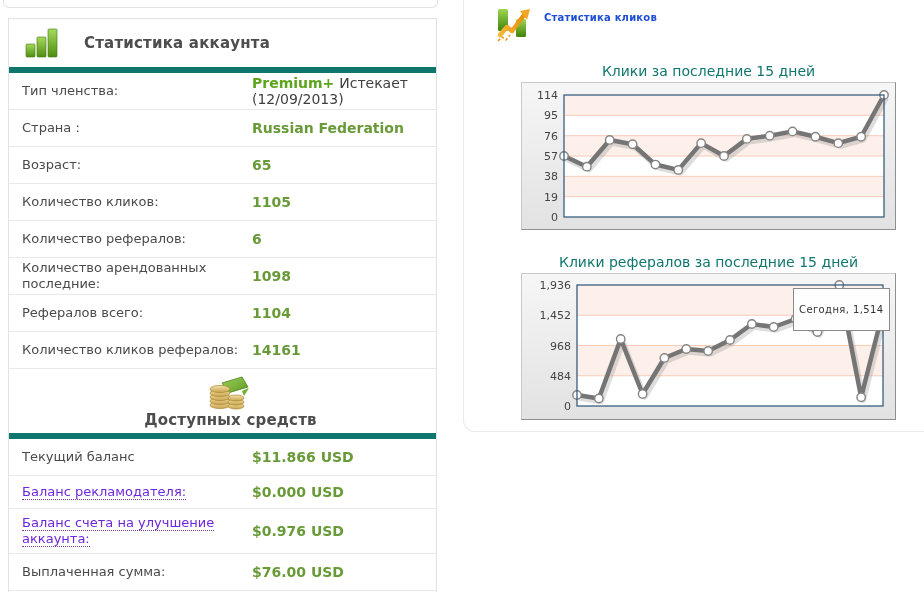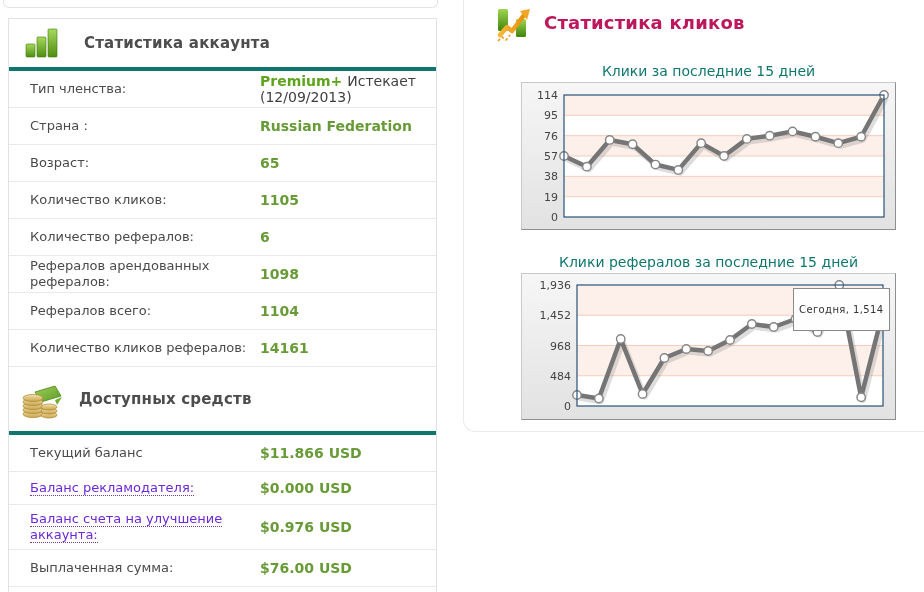--- a/index.html
+++ b/index.html
@@ -15,56 +15,56 @@
     border-radius:0 0 6px 6px;
   }
   
   .left-card{
     position:absolute;left:8px;top:18px;width:429px;height:574px;
     background:#fff;border:1px solid #e2e2e2;border-bottom:none;
     box-sizing:border-box;
   }
   .sec-header{
     display:flex;align-items:center;height:48px;
-    border-bottom:4px solid #0f766e;
-  }
-  .sec-header.funds{height:64px;}
+    border-bottom:6px solid #0f766e;
+  }
+  .sec-header.funds{height:64px;flex-direction:column;}
   .sec-header .ic{margin-left:13px;flex:0 0 auto;}
   .sec-header.funds .ic{margin-left:10px;}
   .sec-title{
     margin-left:22px;font-size:15px;font-weight:bold;color:#4d4d4d;
     letter-spacing:.2px;
   }
   .row{
     display:flex;align-items:center;min-height:37px;box-sizing:border-box;
     padding:2px 10px 2px 13px;border-bottom:1px solid #e9e9e9;
   }
   .row .lbl{
-    flex:0 0 230px;font-size:13px;color:#4a4a4a;line-height:16px;margin-left:8px;
+    flex:0 0 230px;font-size:13px;color:#4a4a4a;line-height:16px;
   }
   .row .val{
     flex:1 1 auto;font-size:14px;font-weight:bold;color:#689a38;line-height:16px;
   }
   .row .val .suffix{font-weight:normal;color:#3f3f3f;}
   .row .val b{color:#5ea51d;}
   .plink{
     color:#6d28d9;text-decoration:none;border-bottom:1px dotted #7d3a96;
     cursor:pointer;
   }
   
   .right-card{
     position:absolute;left:463px;top:0;width:478px;height:432px;
     background:#fff;border:1px solid #eaeaea;border-top:none;
     border-radius:0 0 0 12px;box-sizing:border-box;
   }
   .rc-header{position:absolute;left:0;top:0;width:100%;height:48px;}
   .rc-header .ic{position:absolute;left:30px;top:3px;}
   .rc-title{
-    position:absolute;left:80px;top:12px;font-size:18px;font-weight:bold;
-    color:#be185d;letter-spacing:.2px;
+    position:absolute;left:80px;top:12px;font-size:10px;font-weight:bold;
+    color:#1d4ed8;letter-spacing:.2px;
   }
   .chart-wrap{position:absolute;left:57px;width:375px;}
   .chart-wrap.c1{top:62px;}
   .chart-wrap.c2{top:253px;}
   .chart-title{
     width:375px;text-align:center;font-size:14px;color:#0f766e;height:20px;
     line-height:18px;
   }
   svg.chart{
     display:block;width:375px;
@@ -116,21 +116,21 @@
   </div>
   <div class="row">
     <span class="lbl">Количество кликов:</span>
     <span class="val">1105</span>
   </div>
   <div class="row">
     <span class="lbl">Количество рефералов:</span>
     <span class="val">6</span>
   </div>
   <div class="row">
-    <span class="lbl">Рефералов арендованных рефералов:</span>
+    <span class="lbl">Количество арендованных последние:</span>
     <span class="val">1098</span>
   </div>
   <div class="row">
     <span class="lbl">Рефералов всего:</span>
     <span class="val">1104</span>
   </div>
   <div class="row">
     <span class="lbl">Количество кликов рефералов:</span>
     <span class="val">14161</span>
   </div>

